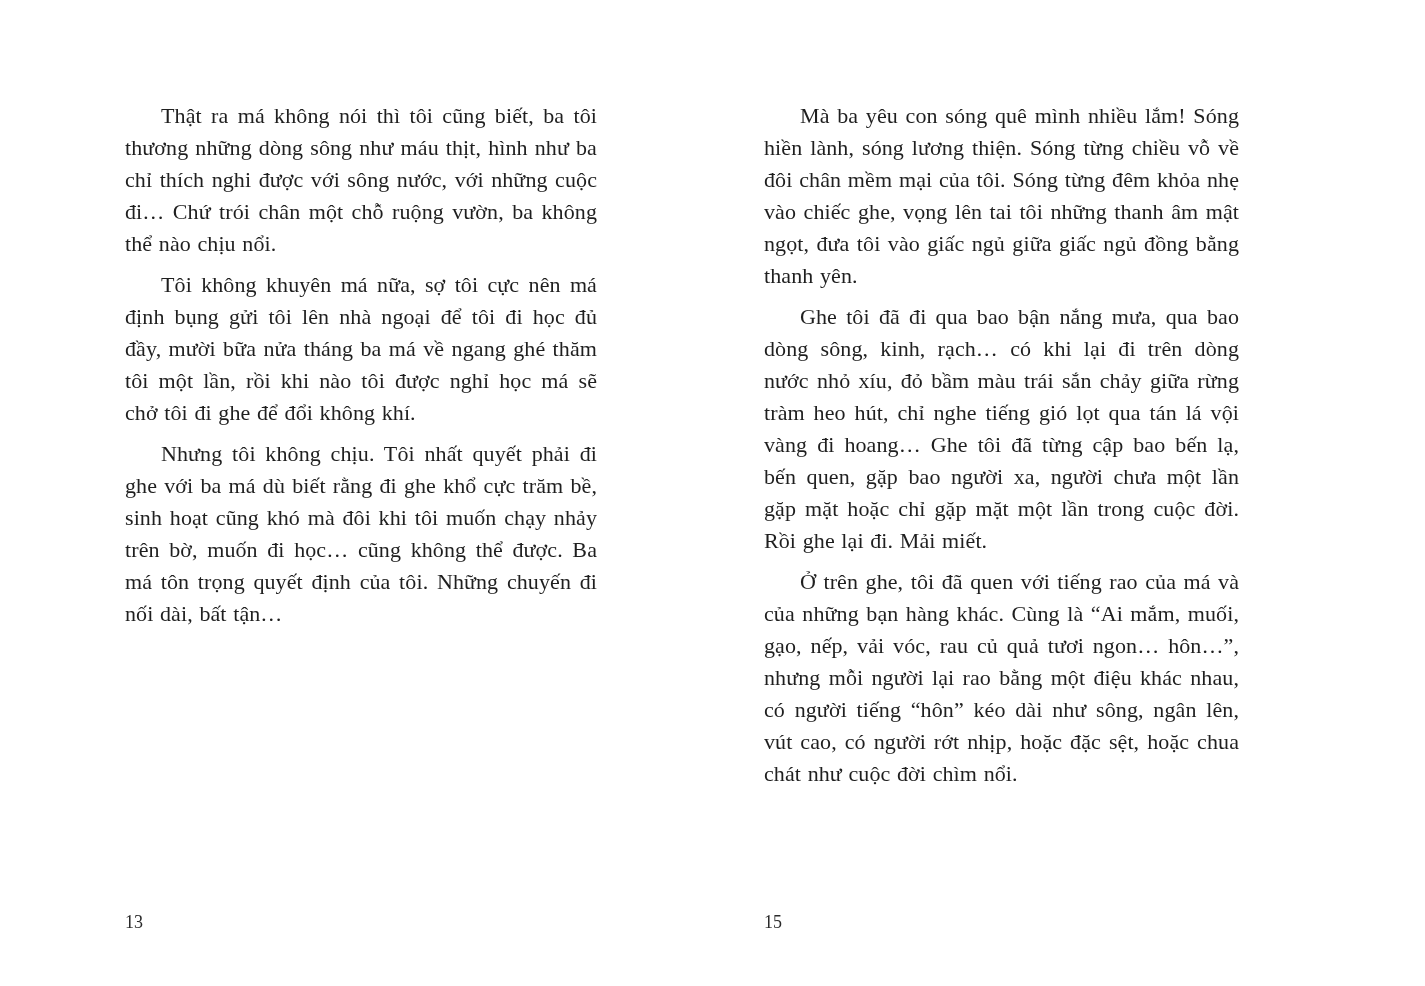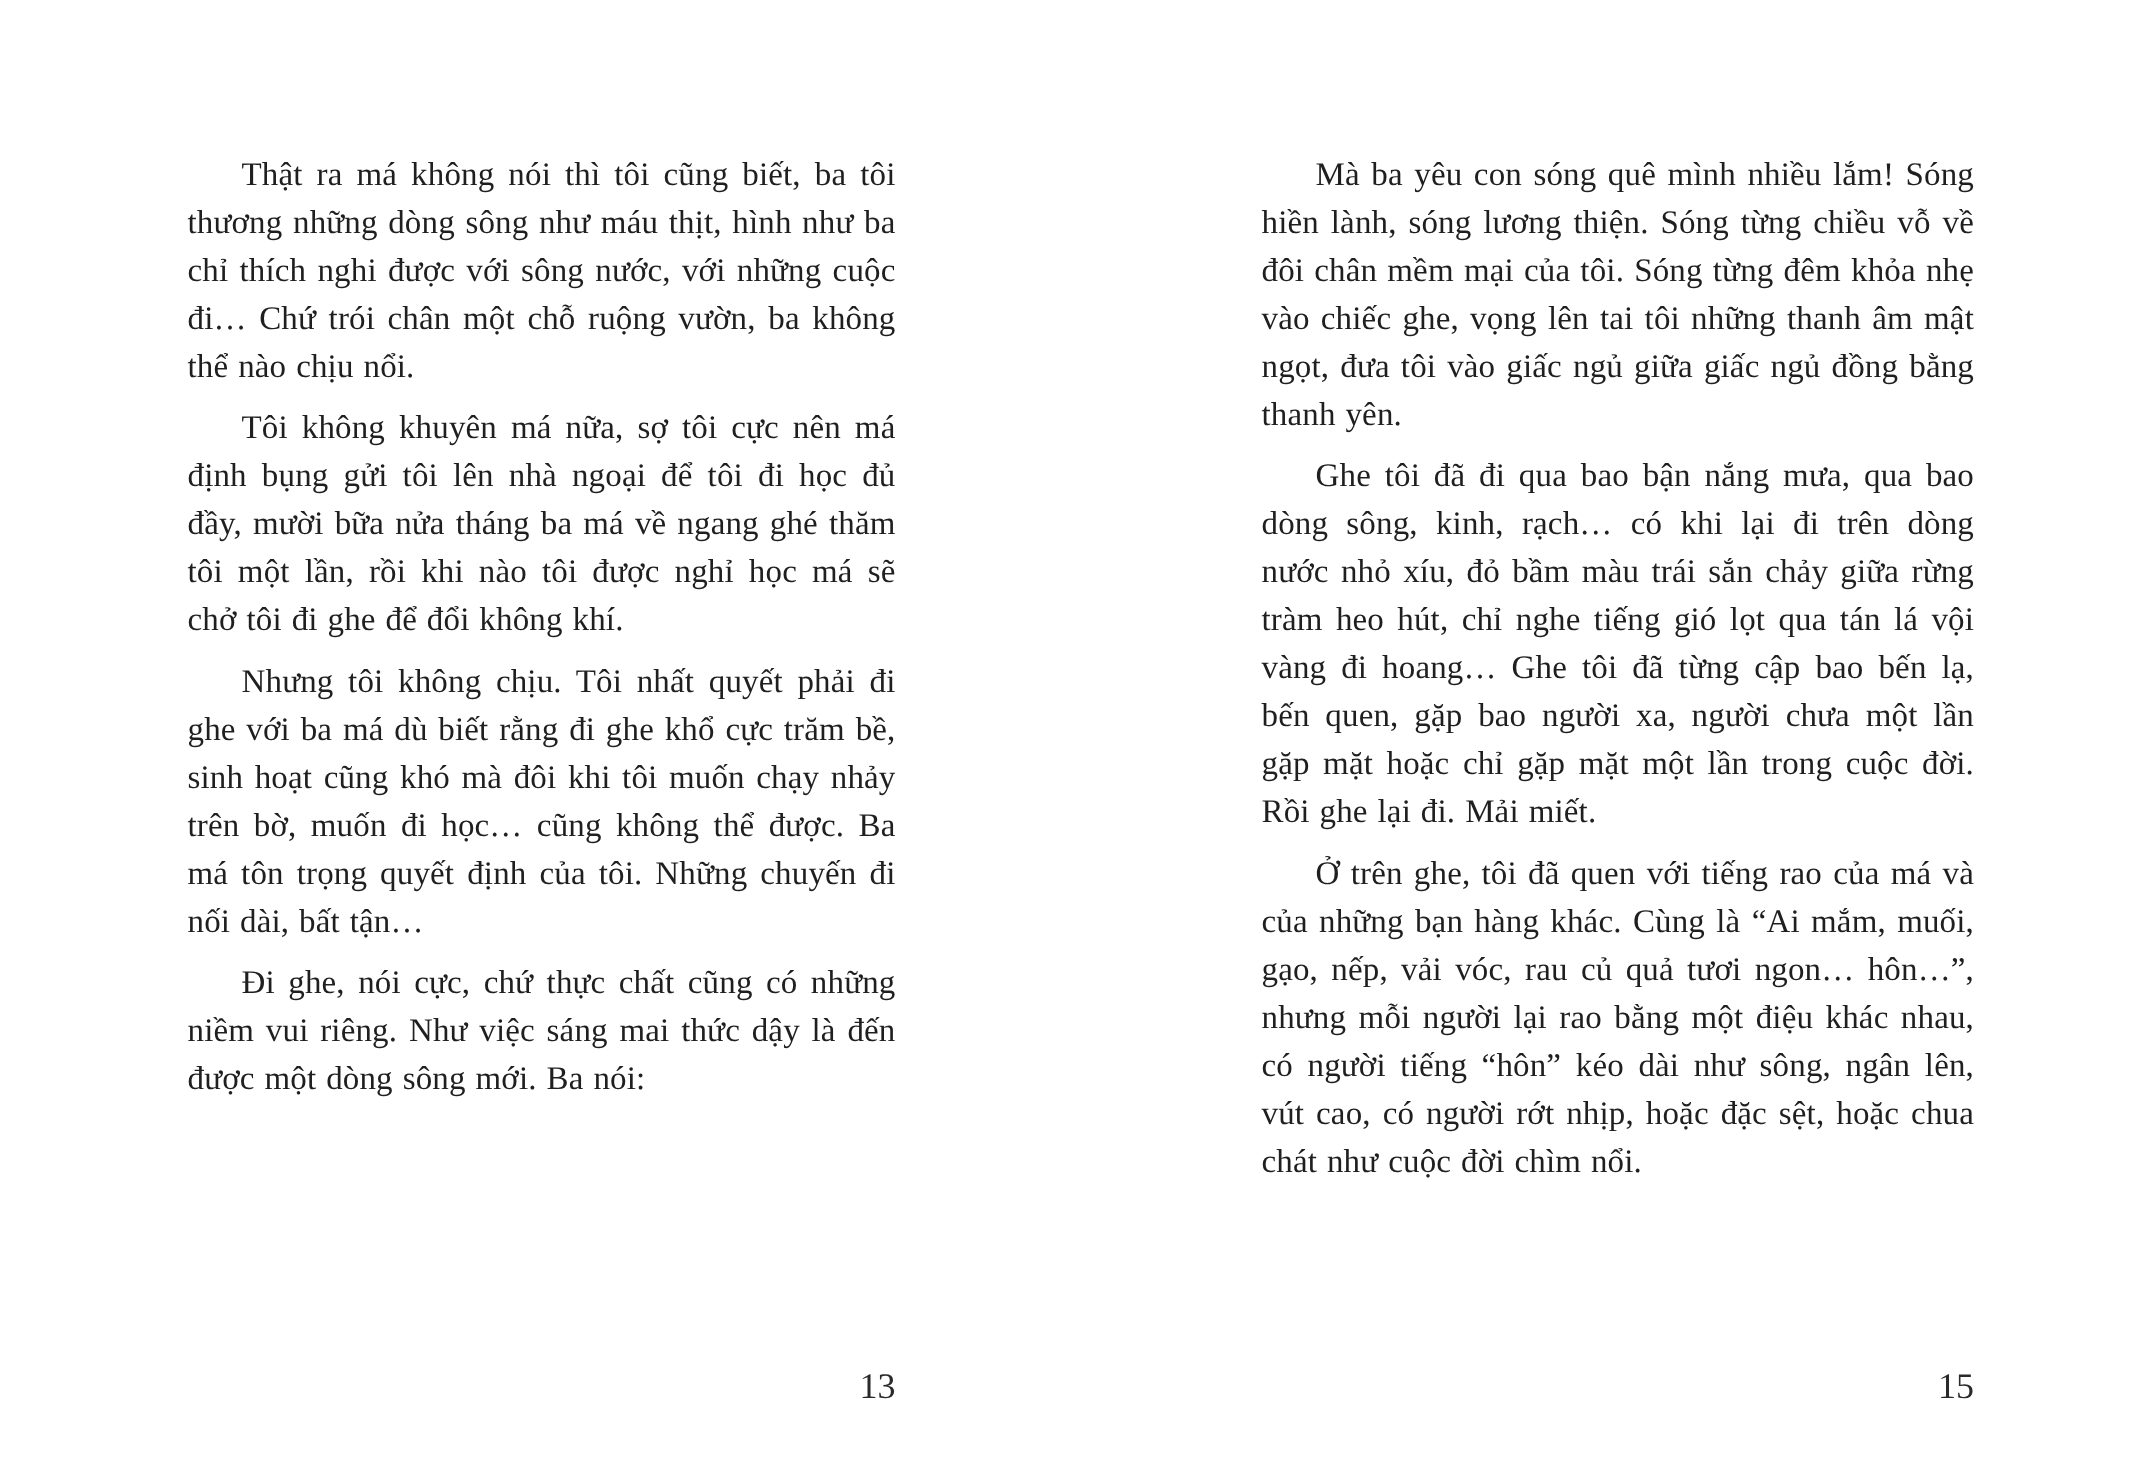--- a/index.html
+++ b/index.html
@@ -19,53 +19,52 @@
     position: absolute;
     top: 100px;
     height: 870px;
     font-family: Liberation Serif, serif;
   }
   .page-left {
     left: 125px;
     width: 472px;
   }
   .page-right {
-    left: 841px;
+    left: 764px;
     width: 475px;
   }
   .page-body p {
     margin: 0 0 9px 0;
     font-size: 22px;
     line-height: 32px;
     text-align: justify;
     text-indent: 36px;
     letter-spacing: 0.1px;
     word-spacing: 1px;
   }
   .page-number {
     position: absolute;
     top: 812px;
     left: 0;
     right: 0;
-    text-align: right;
-    font-size: 24px;
+    text-align: left;
+    font-size: 18px;
     color: #2a2a2a;
   }
 </style>
 </head>
 <body>
 
 <div class="book-spread">
 
   <div class="page page-left">
     <div class="page-body">
       <p>Thật ra má không nói thì tôi cũng biết, ba tôi thương những dòng sông như máu thịt, hình như ba chỉ thích nghi được với sông nước, với những cuộc đi… Chứ trói chân một chỗ ruộng vườn, ba không thể nào chịu nổi.</p>
       <p>Tôi không khuyên má nữa, sợ tôi cực nên má định bụng gửi tôi lên nhà ngoại để tôi đi học đủ đầy, mười bữa nửa tháng ba má về ngang ghé thăm tôi một lần, rồi khi nào tôi được nghỉ học má sẽ chở tôi đi ghe để đổi không khí.</p>
       <p>Nhưng tôi không chịu. Tôi nhất quyết phải đi ghe với ba má dù biết rằng đi ghe khổ cực trăm bề, sinh hoạt cũng khó mà đôi khi tôi muốn chạy nhảy trên bờ, muốn đi học… cũng không thể được. Ba má tôn trọng quyết định của tôi. Những chuyến đi nối dài, bất tận…</p>
-      <p>Đi ghe, nói cực, chứ thực chất cũng có những niềm vui riêng. Như việc sáng mai thức dậy là đến được một dòng sông mới. Ba nói:</p>
     </div>
     <div class="page-number">13</div>
   </div>
 
   <div class="page page-right">
     <div class="page-body">
       <p>Mà ba yêu con sóng quê mình nhiều lắm! Sóng hiền lành, sóng lương thiện. Sóng từng chiều vỗ về đôi chân mềm mại của tôi. Sóng từng đêm khỏa nhẹ vào chiếc ghe, vọng lên tai tôi những thanh âm mật ngọt, đưa tôi vào giấc ngủ giữa giấc ngủ đồng bằng thanh yên.</p>
       <p>Ghe tôi đã đi qua bao bận nắng mưa, qua bao dòng sông, kinh, rạch… có khi lại đi trên dòng nước nhỏ xíu, đỏ bầm màu trái sắn chảy giữa rừng tràm heo hút, chỉ nghe tiếng gió lọt qua tán lá vội vàng đi hoang… Ghe tôi đã từng cập bao bến lạ, bến quen, gặp bao người xa, người chưa một lần gặp mặt hoặc chỉ gặp mặt một lần trong cuộc đời. Rồi ghe lại đi. Mải miết.</p>
       <p>Ở trên ghe, tôi đã quen với tiếng rao của má và của những bạn hàng khác. Cùng là “Ai mắm, muối, gạo, nếp, vải vóc, rau củ quả tươi ngon… hôn…”, nhưng mỗi người lại rao bằng một điệu khác nhau, có người tiếng “hôn” kéo dài như sông, ngân lên, vút cao, có người rớt nhịp, hoặc đặc sệt, hoặc chua chát như cuộc đời chìm nổi.</p>
     </div>

